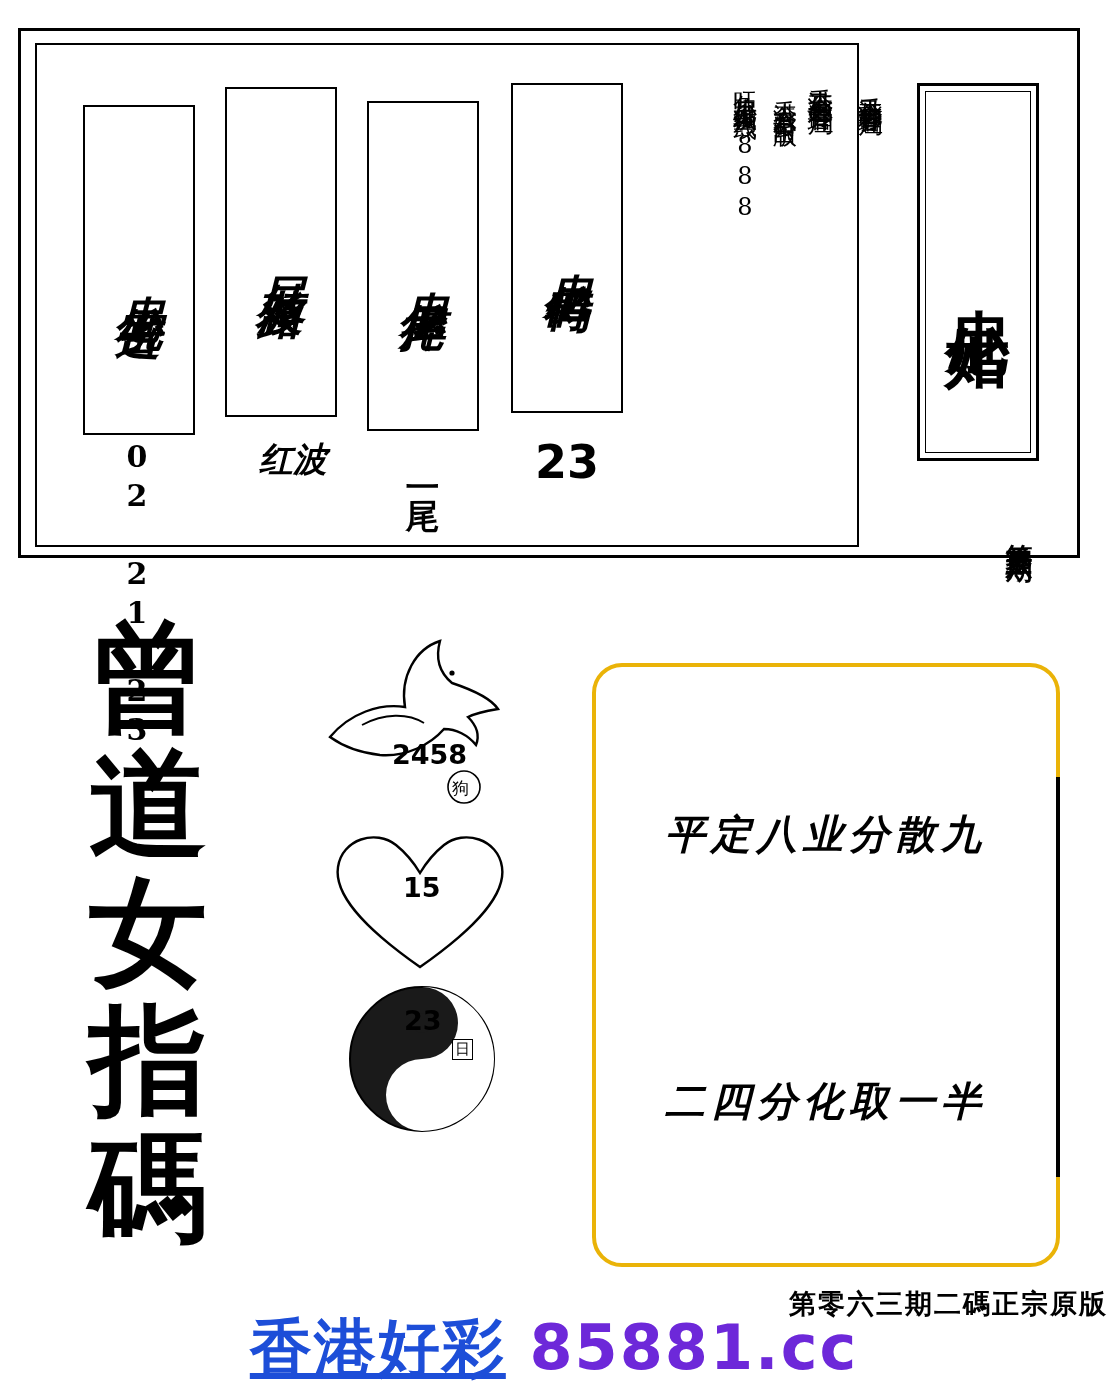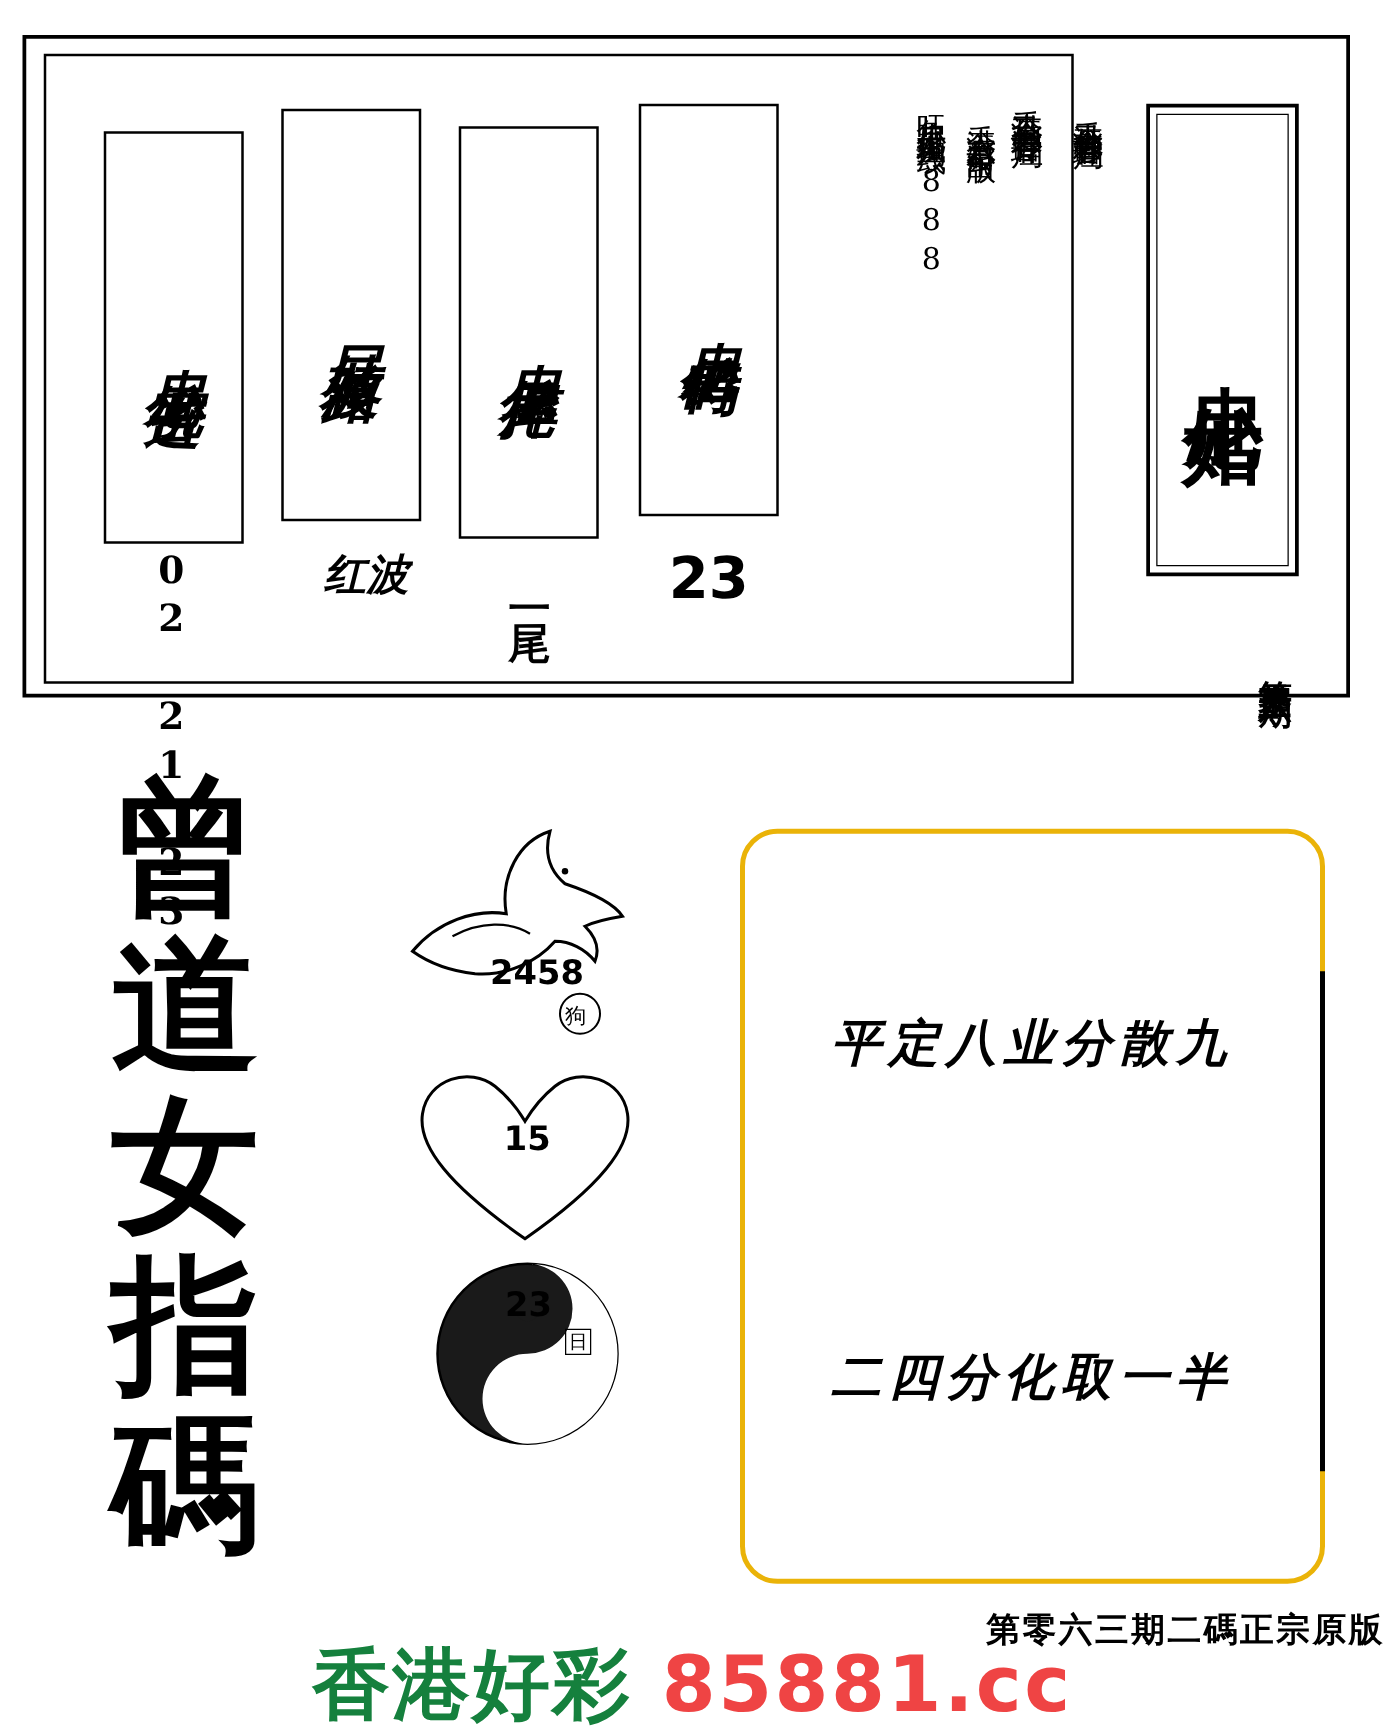--- a/index.html
+++ b/index.html
@@ -97,21 +97,21 @@
   .big-title .ch{
     display:block;
     font-size:118px;
     line-height:128px;
     font-weight:bold;
     font-family:"DejaVu Serif","Liberation Serif",serif;
     letter-spacing:0;
     text-align:center;
   }
   
-  .symbols{position:absolute;left:300px;top:651px;width:250px;height:500px;}
+  .symbols{position:absolute;left:300px;top:627px;width:250px;height:500px;}
   .sym-num{
     position:absolute;font-size:27px;font-weight:bold;
     font-family:"DejaVu Sans","Liberation Sans",sans-serif;
   }
   
   .poem-box{
     position:absolute;
     left:592px; top:663px;
     width:468px; height:604px;
     border:4px solid #eab308;
@@ -141,22 +141,22 @@
     font-weight:bold;
     letter-spacing:2px;
     font-family:"DejaVu Serif","Liberation Serif",serif;
   }
   .watermark{
     position:absolute;left:0;right:0;top:1306px;
     text-align:center;
     font-size:62px;font-weight:bold;
     letter-spacing:2px;
   }
-  .wm-red{color:#ef4444;}
-  .wm-dark{color:#15803d;}
+  .wm-red{color:#6d28d9;}
+  .wm-dark{color:#1d4ed8;text-decoration:underline;}
 </style>
 </head>
 <body>
 
 <div class="top-panel">
 
   <div class="title-box">
     <div class="inner">
       <span class="vtext">小尼姑</span>
     </div>

